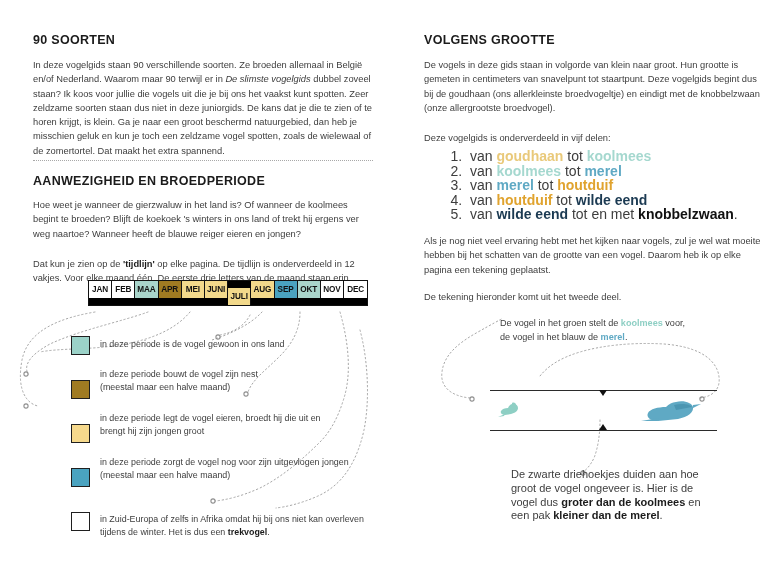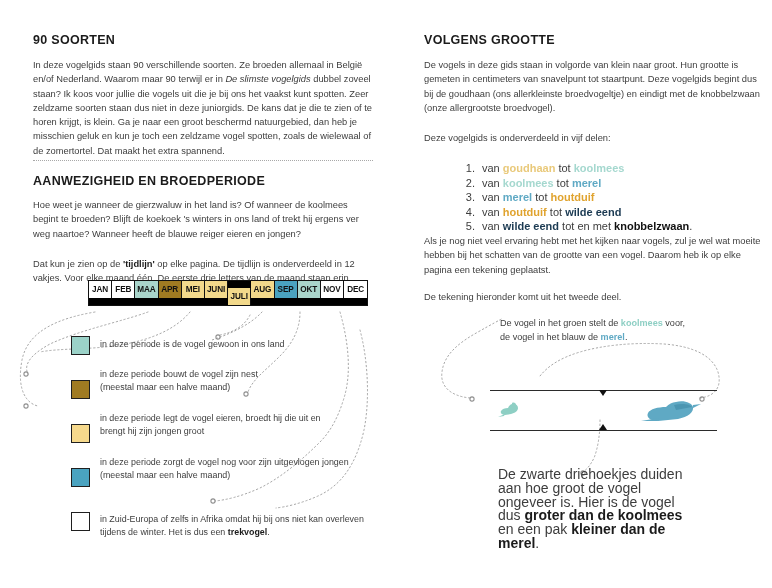--- a/index.html
+++ b/index.html
@@ -68,22 +68,22 @@
     flex:0 0 auto;
     margin-right:10px;
     box-sizing:border-box;
   }
   .legend-text{font-size:8.9px;line-height:13.2px;color:#3d3d3d;padding-top:2px;}
   .legend-row.tall .swatch{margin-top:14px;}
 
   
   ol.parts{
     position:absolute;left:448px;top:150px;
-    margin:12px;padding:0 0 0 18px;
-    font-size:11px;line-height:13.6px;
+    margin:0;padding:0 0 0 18px;
+    font-size:14px;line-height:13.6px;
     color:#3d3d3d;
   }
   ol.parts li{margin:0 0 1px 0;padding-left:4px;}
   .n-goudhaan{color:#e9c97a;font-weight:bold;}
   .n-koolmees{color:#a5d8cf;font-weight:bold;}
   .n-merel{color:#5fa9c4;font-weight:bold;}
   .n-houtduif{color:#e0a32e;font-weight:bold;}
   .n-wildeeend{color:#1b3a52;font-weight:bold;}
   .n-knobbelzwaan{color:#111;font-weight:bold;}
 
@@ -102,22 +102,22 @@
   .rule.bot{top:40px;}
   .tri{position:absolute;left:50%;width:0;height:0;margin-left:-4.5px;}
   .tri.down{top:0;border-left:4.5px solid transparent;border-right:4.5px solid transparent;border-top:6px solid #111;}
   .tri.up{top:34px;border-left:4.5px solid transparent;border-right:4.5px solid transparent;border-bottom:6px solid #111;}
 
   .bird{position:absolute;}
   .bird.small{left:8px;top:10px;}
   .bird.big{left:150px;top:4px;}
 
   .dia-note{
-    position:absolute;left:74px;top:152px;
-    font-size:14px;line-height:13.8px;color:#3d3d3d;width:200px;
+    position:absolute;left:87px;top:152px;
+    font-size:11px;line-height:13.8px;color:#3d3d3d;width:200px;
   }
 
   svg.connectors{position:absolute;left:0;top:0;width:772px;height:588px;pointer-events:none;}
 </style>
 </head>
 <body>
 
 <div class="page">
 
   <svg class="connectors" viewBox="0 0 772 588">

